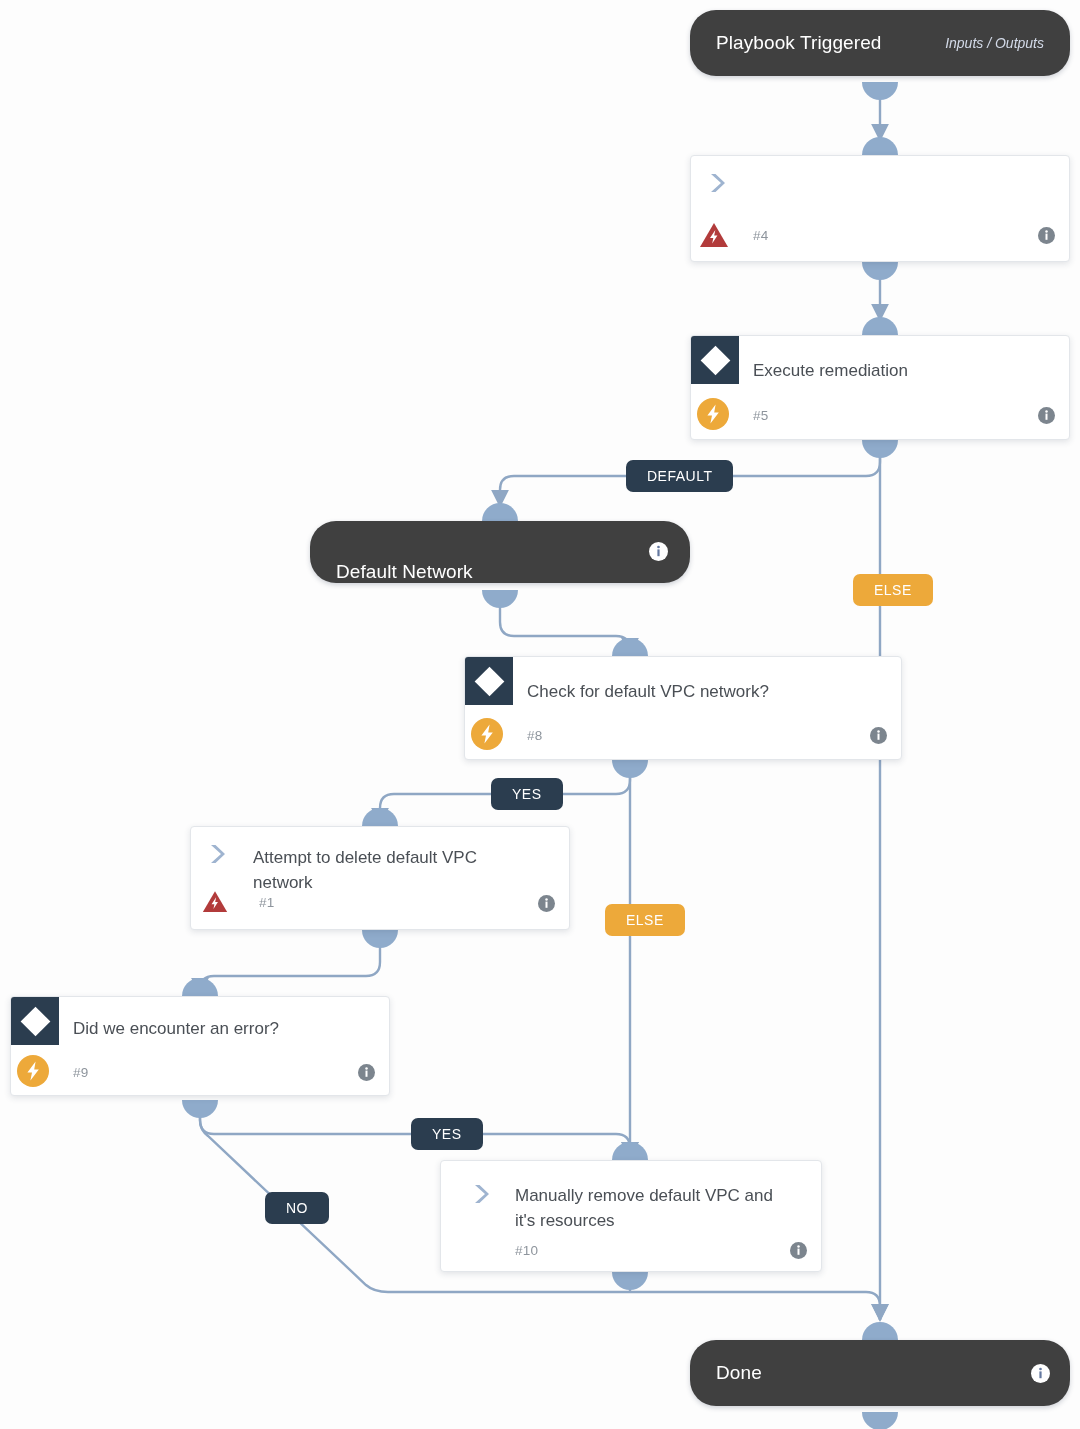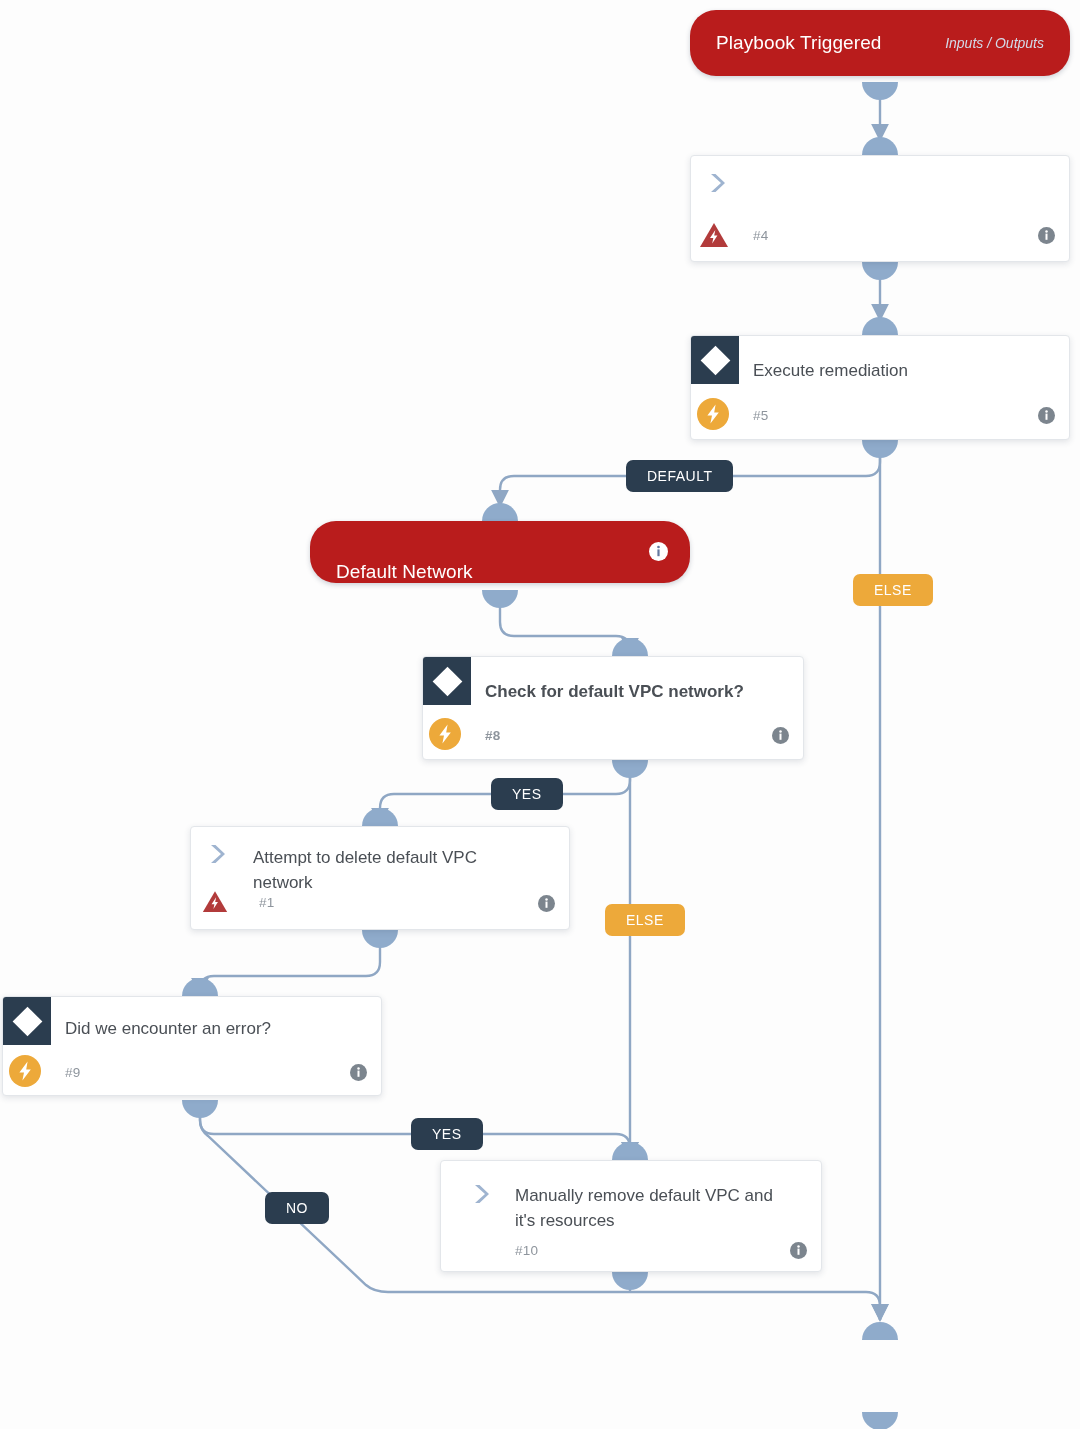--- a/index.html
+++ b/index.html
@@ -24,21 +24,21 @@
     top: 0;
     width: 1080px;
     height: 1429px;
     pointer-events: none;
   }
 
   
   .pill {
     position: absolute;
     box-sizing: border-box;
-    background: #b91c1c;
+    background: #404040;
     border-radius: 26px;
     box-shadow: 0 2px 5px rgba(40,55,80,0.22);
     display: flex;
     align-items: center;
     padding: 0 26px;
     z-index: 5;
   }
   .pill .pill-title {
     color: #ffffff;
     font-size: 19px;
@@ -271,21 +271,21 @@
     <span class="pill-title">Default Network</span>
     <span class="info-icon" style="right:24px; top:21px;">
       <svg width="19" height="19" viewBox="0 0 19 19" xmlns="http://www.w3.org/2000/svg">
         <circle cx="9.5" cy="9.5" r="9.5" fill="#ffffff"></circle>
         <rect x="8.4" y="7.4" width="2.2" height="6.8" fill="#64789f"></rect>
         <circle cx="9.5" cy="5" r="1.35" fill="#64789f"></circle>
       </svg>
     </span>
   </div>
 
-  <div class="card" style="left:422px; top:656px; width:382px; height:104px;font-weight:bold;">
+  <div class="card" style="left:464px; top:656px; width:438px; height:104px;">
     <div class="card-body">
       <span class="type-decision">
         <span class="dia"></span>
       </span>
       <div class="card-title">Check for default VPC network?</div>
       <span class="badge-bolt" style="top:61px;">
         <svg width="32" height="32" viewBox="0 0 32 32" xmlns="http://www.w3.org/2000/svg">
           <circle cx="16" cy="16" r="16" fill="#eda93a"></circle>
           <path d="M18.6 6.5 L10.4 17.4 L15 17.4 L13.4 25.5 L21.8 14.4 L17.2 14.4 Z" fill="#ffffff"></path>
         </svg>
@@ -319,21 +319,21 @@
       <span class="info-icon" style="right:14px; top:68px;">
         <svg width="17" height="17" viewBox="0 0 17 17" xmlns="http://www.w3.org/2000/svg">
           <circle cx="8.5" cy="8.5" r="8.5" fill="#7c858e"></circle>
           <rect x="7.5" y="6.6" width="2" height="6.2" fill="#ffffff"></rect>
           <circle cx="8.5" cy="4.4" r="1.25" fill="#ffffff"></circle>
         </svg>
       </span>
     </div>
   </div>
 
-  <div class="card" style="left:2px; top:996px; width:380px; height:100px;">
+  <div class="card" style="left:10px; top:996px; width:380px; height:100px;">
     <div class="card-body">
       <span class="type-decision">
         <span class="dia"></span>
       </span>
       <div class="card-title" style="top:19px;">Did we encounter an error?</div>
       <span class="badge-bolt" style="top:58px;">
         <svg width="32" height="32" viewBox="0 0 32 32" xmlns="http://www.w3.org/2000/svg">
           <circle cx="16" cy="16" r="16" fill="#eda93a"></circle>
           <path d="M18.6 6.5 L10.4 17.4 L15 17.4 L13.4 25.5 L21.8 14.4 L17.2 14.4 Z" fill="#ffffff"></path>
         </svg>
@@ -361,20 +361,30 @@
       <span class="info-icon" style="right:14px; top:81px;">
         <svg width="17" height="17" viewBox="0 0 17 17" xmlns="http://www.w3.org/2000/svg">
           <circle cx="8.5" cy="8.5" r="8.5" fill="#7c858e"></circle>
           <rect x="7.5" y="6.6" width="2" height="6.2" fill="#ffffff"></rect>
           <circle cx="8.5" cy="4.4" r="1.25" fill="#ffffff"></circle>
         </svg>
       </span>
     </div>
   </div>
 
+  <div class="pill" style="left:690px; top:1340px; width:380px; height:66px;">
+    <span class="pill-title">Done</span>
+    <span class="info-icon" style="right:22px; top:24px;">
+      <svg width="19" height="19" viewBox="0 0 19 19" xmlns="http://www.w3.org/2000/svg">
+        <circle cx="9.5" cy="9.5" r="9.5" fill="#ffffff"></circle>
+        <rect x="8.4" y="7.4" width="2.2" height="6.8" fill="#64789f"></rect>
+        <circle cx="9.5" cy="5" r="1.35" fill="#64789f"></circle>
+      </svg>
+    </span>
+  </div>
 
   <div class="elabel dark" style="left:626px; top:460px;">DEFAULT</div>
 
   <div class="elabel amber" style="left:853px; top:574px;">ELSE</div>
 
   <div class="elabel dark" style="left:491px; top:778px;">YES</div>
 
   <div class="elabel amber" style="left:605px; top:904px;">ELSE</div>
 
   <div class="elabel dark" style="left:411px; top:1118px;">YES</div>

